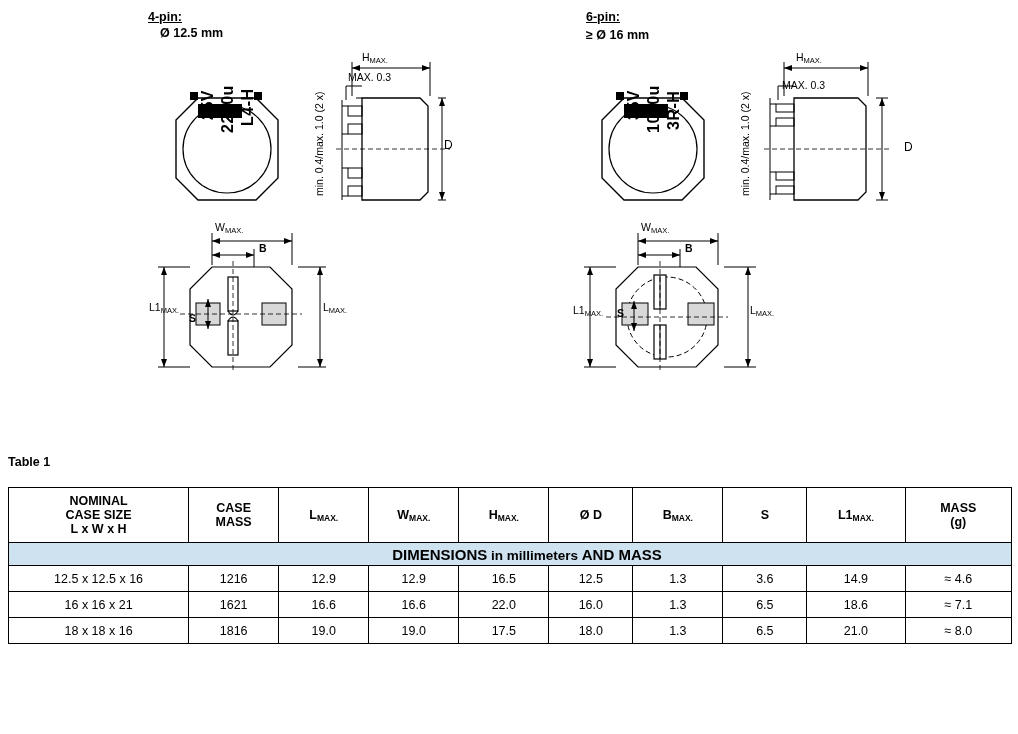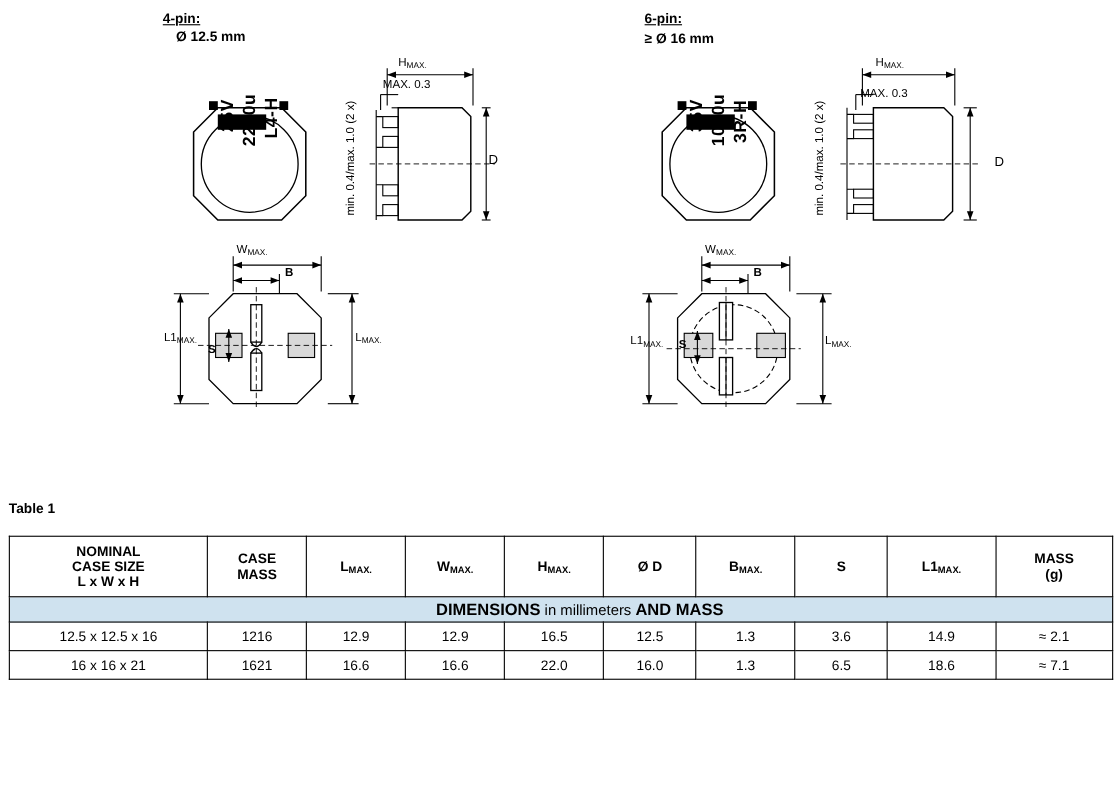--- a/index.html
+++ b/index.html
@@ -73,21 +73,21 @@
     padding: 0;
   }
   .banner-row td {
     background: #cfe2ef;
     text-align: left;
     padding: 4px 8px 5px 10px;
     font-size: 14.5px;
     height: 22px;
   }
   .banner-row .b1 { font-weight: bold; font-size: 15px; margin-left: 34px; }
-  .banner-row .b2 { font-weight: normal; font-size: 13.5px; }
+  .banner-row .b2 { font-weight: bold; font-size: 13.5px; }
   .banner-row .b3 { font-weight: bold; font-size: 15px; }
   thead.head th {
     height: 54px;
     font-weight: bold;
     font-size: 12.5px;
     line-height: 14px;
   }
   thead.head th .sub {
     font-size: 8.5px;
     position: relative;
@@ -391,31 +391,43 @@
         <tr>
           <td class="first">12.5 x 12.5 x 16</td>
           <td>1216</td>
           <td>12.9</td>
           <td>12.9</td>
           <td>16.5</td>
           <td>12.5</td>
           <td>1.3</td>
           <td>3.6</td>
           <td>14.9</td>
-          <td>≈ 2.1</td>
+          <td>≈ 4.6</td>
         </tr>
         <tr>
           <td class="first">16 x 16 x 21</td>
           <td>1621</td>
           <td>16.6</td>
           <td>16.6</td>
           <td>22.0</td>
           <td>16.0</td>
           <td>1.3</td>
           <td>6.5</td>
           <td>18.6</td>
           <td>≈ 7.1</td>
         </tr>
+        <tr>
+          <td class="first">18 x 18 x 16</td>
+          <td>1816</td>
+          <td>19.0</td>
+          <td>19.0</td>
+          <td>17.5</td>
+          <td>18.0</td>
+          <td>1.3</td>
+          <td>6.5</td>
+          <td>21.0</td>
+          <td>≈ 8.0</td>
+        </tr>
       </tbody>
     </table>
   </div>
 
 </div>
 
 </body></html>

